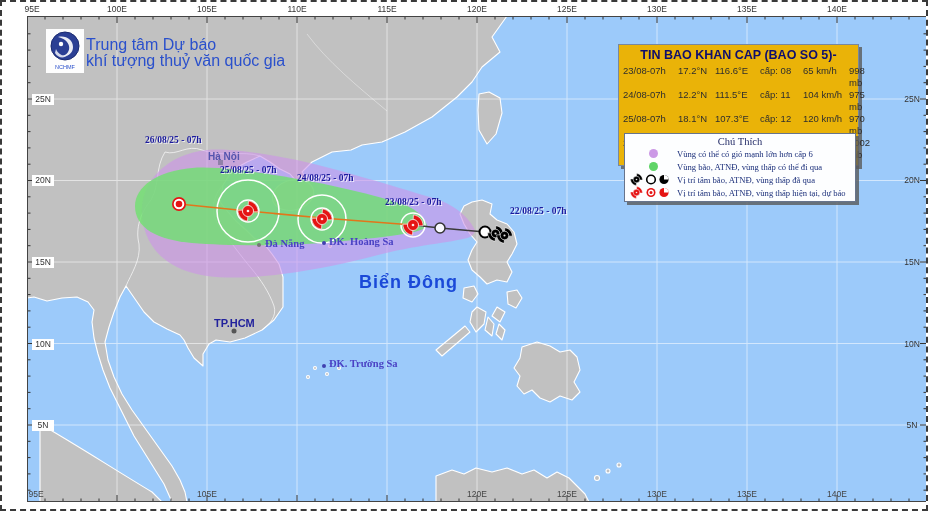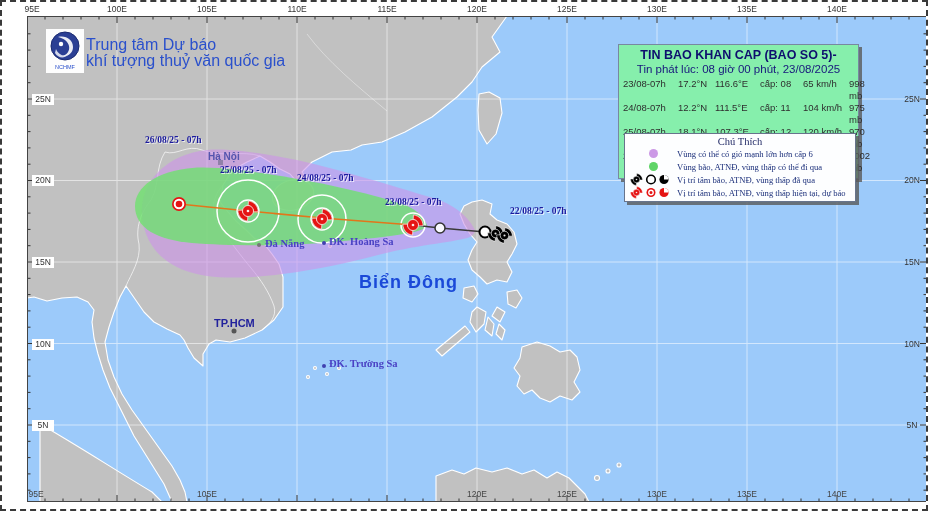--- a/index.html
+++ b/index.html
@@ -12,21 +12,21 @@
   .axis-bottom{font-size:8.5px;color:#444;width:34px;text-align:center;z-index:6;}
   .axis-left{font-size:8.5px;color:#333;width:22px;text-align:center;background:#fff;z-index:7;line-height:11px;}
   .axis-right{font-size:8.5px;color:#333;width:24px;text-align:center;z-index:6;}
   .datelbl{font-family:"Liberation Serif",serif;font-weight:bold;font-size:9.5px;color:#1a1a9e;
            text-shadow:1px 1px 0 rgba(255,255,255,.75);z-index:8;}
   .city-sans{font-weight:bold;font-size:10px;color:#22229c;z-index:8;}
   .city-serif{font-family:"Liberation Serif",serif;font-weight:bold;font-size:10.5px;color:#4a42c4;z-index:8;}
   .sea-name{font-weight:bold;font-size:18px;letter-spacing:1px;color:#1a49d8;z-index:8;}
   .agency{font-weight:normal;font-size:16px;color:#2a50cc;z-index:9;}
   .logo-box{position:absolute;left:44px;top:27px;width:38px;height:44px;background:#fdfdfd;z-index:9;}
-  .infobox{position:absolute;left:616px;top:42px;width:241px;background:#86efac;
+  .infobox{position:absolute;left:616px;top:42px;width:241px;background:#eab308;
            border:1px solid #7888a0;box-shadow:3px 3px 0 rgba(90,90,90,.8);z-index:10;
            padding:3px 4px 4px 4px;box-sizing:border-box;}
   .infobox .title{font-weight:bold;font-size:12.5px;color:#0e0e6e;text-align:center;}
   .infobox .issued{font-size:11.5px;color:#17177c;text-align:center;margin-top:1px;}
   .tbl{margin-top:3px;}
   .trow{display:grid;grid-template-columns:55px 37px 45px 43px 46px auto;line-height:12px;}
   .thead span{font-weight:bold;font-size:10px;color:#141452;}
   .tdata span{font-size:9.5px;color:#2e2e2e;}
   .legendbox{position:absolute;left:622px;top:131px;width:232px;height:69px;background:#fdfeff;
              border:1px solid #67748c;box-shadow:3px 3px 0 rgba(90,90,90,.8);z-index:10;
@@ -367,21 +367,20 @@
 
   <div class="lbl city-sans" style="left:206px;top:149px;color:#5555ae;">Hà Nội</div>
   <div class="lbl city-serif" style="left:263px;top:236px;">Đà Nẵng</div>
   <div class="lbl city-sans" style="left:212px;top:315px;font-size:11px;">TP.HCM</div>
   <div class="lbl city-serif" style="left:327px;top:234px;">ĐK. Hoàng Sa</div>
   <div class="lbl city-serif" style="left:327px;top:356px;">ĐK. Trường Sa</div>
   <div class="lbl sea-name" style="left:357px;top:270px;">Biển Đông</div>
 
   <div class="infobox">
     <div class="title">TIN BAO KHAN CAP (BAO SO 5)-</div>
-    <div class="issued">Tin phát lúc: 08 giờ 00 phút, 23/08/2025</div>
     <div class="tbl">
       <div class="trow tdata">
         <span>23/08-07h</span>
           <span>17.2°N</span>
           <span>116.6°E</span>
           <span>cấp: 08</span>
           <span>65 km/h</span>
           <span>998 mb</span>
       </div>
       <div class="trow tdata">

